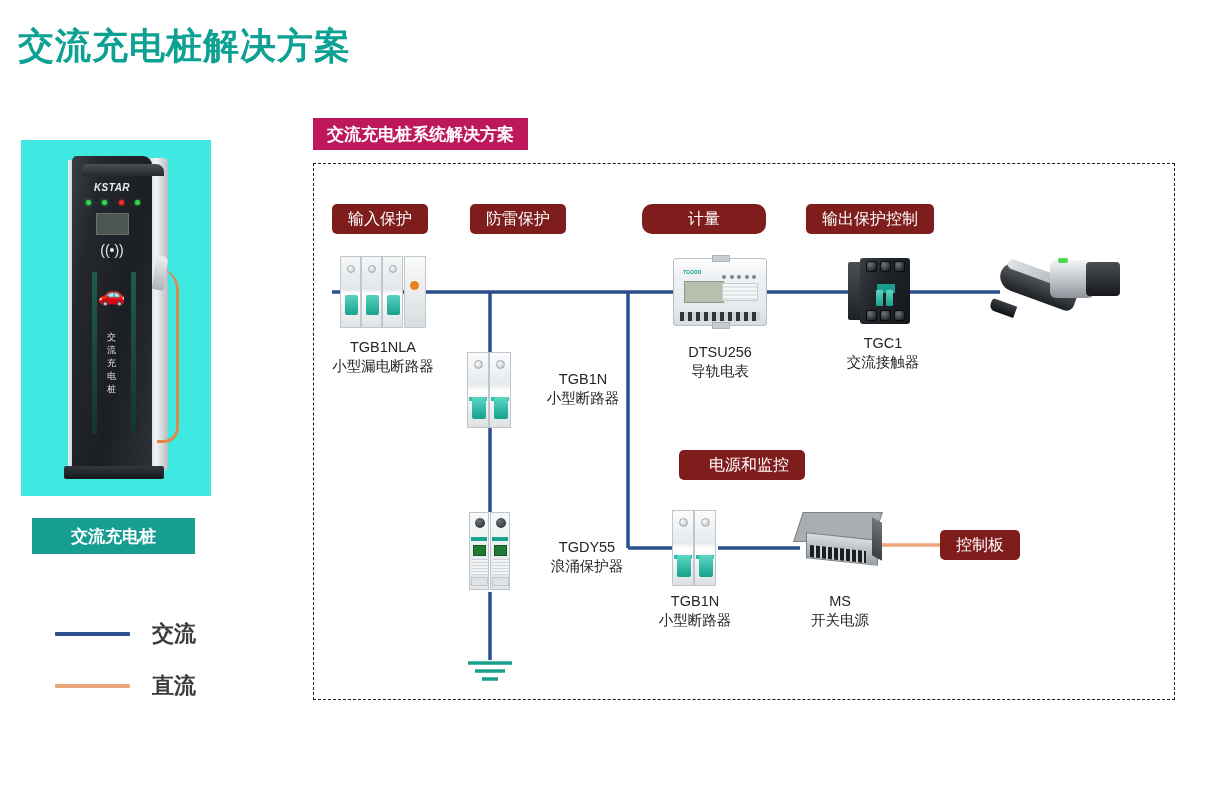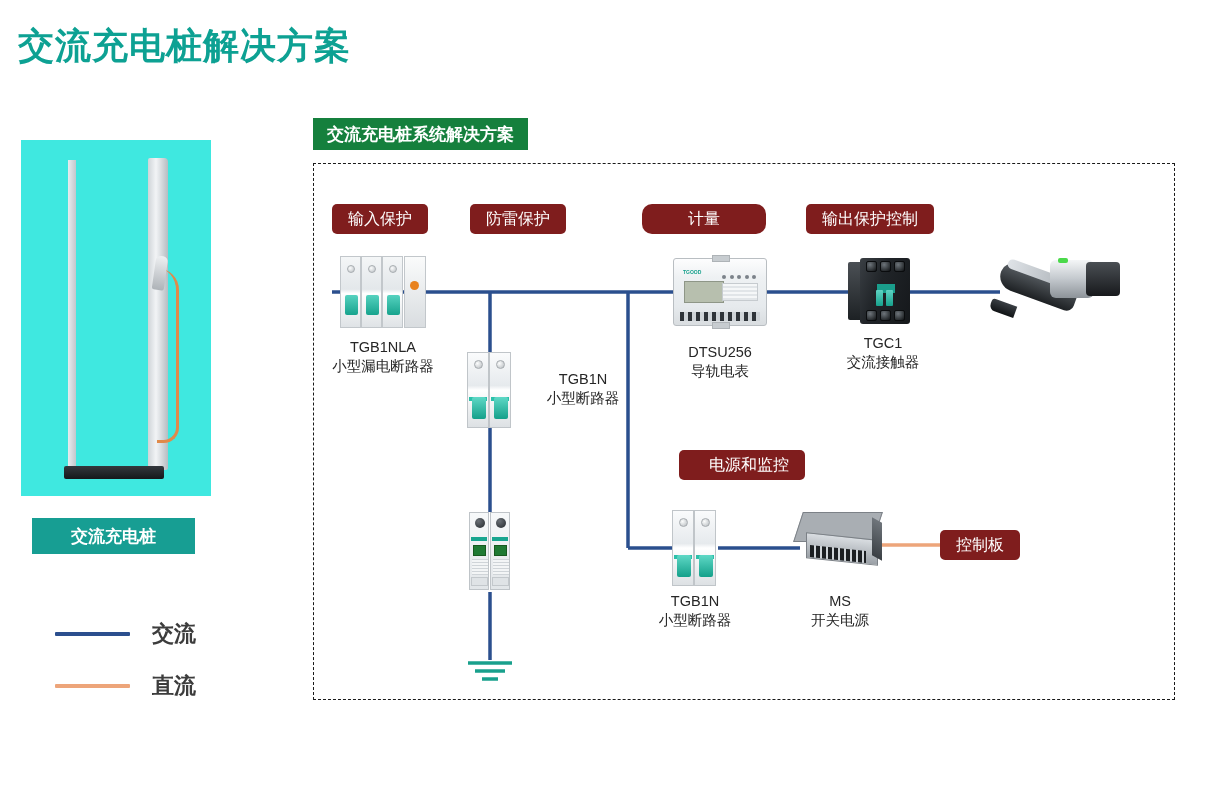--- a/index.html
+++ b/index.html
@@ -122,21 +122,21 @@
     display: flex; align-items: center; height: 52px;
   }
   .legend-swatch { width: 75px; height: 4px; border-radius: 1px; }
   .legend-label {
     margin-left: 22px; font-size: 22px; font-weight: bold; color: #3c3c3c;
   }
   
   .diagram-banner {
     position: absolute; left: 313px; top: 118px;
     height: 32px; padding: 10px 14px;
-    background: #15803d; color: #ffffff;
+    background: #be185d; color: #ffffff;
     font-size: 17px; font-weight: bold;
     display: flex; align-items: center;
   }
   .diagram-box {
     position: absolute; left: 313px; top: 163px;
     width: 862px; height: 537px;
     border: 1.5px dashed #1a1a1a;
   }
   .diagram { position: absolute; left: 0; top: 0; width: 1213px; height: 812px; }
   .tag {
@@ -374,20 +374,36 @@
 </style>
 </head>
 <body>
 
 <div class="page-title">交流充电桩解决方案</div>
 
 <div class="product-photo">
   <div class="pile-shadowpanel">
     <div class="pile-rightedge"></div>
     <div class="pile-leftedge"></div>
+    <div class="pile-body">
+      <div class="pile-top"></div>
+      <div class="pile-brand">KSTAR</div>
+      <div class="led-row">
+        <span class="led g"></span>
+        <span class="led g"></span>
+        <span class="led r"></span>
+        <span class="led g"></span>
+      </div>
+      <div class="pile-screen"></div>
+      <div class="pile-rfid">((•))</div>
+      <div class="pile-stripe l"></div>
+      <div class="pile-stripe r"></div>
+      <div class="pile-caricon">🚗</div>
+      <div class="pile-vtext">交<br>流<br>充<br>电<br>桩</div>
+    </div>
     <div class="pile-cable"></div>
     <div class="pile-gun"></div>
     <div class="pile-base"></div>
   </div>
 </div>
 <div class="product-caption">交流充电桩</div>
 
 <div class="legend">
   <div class="legend-row">
     <span class="legend-swatch" style="background:#2b4f8e"></span>
@@ -480,20 +496,24 @@
       <span class="foot"></span>
     </div>
     <div class="mod" style="left:21px">
       <span class="knob"></span>
       <span class="tband"></span>
       <span class="win"></span>
       <span class="txt"></span>
       <span class="foot"></span>
     </div>
   </div>
+  <div class="cmp-label" style="left:528px; top:538px; width:118px;">
+    <div>TGDY55</div>
+    <div>浪涌保护器</div>
+  </div>
 
   <div class="dev meter" style="left:673px; top:258px;">
     <span class="clipt"></span>
     <span class="brand">TGOOD</span>
     <span class="lcd"></span>
     <span class="leds">
         <i></i>
         <i></i>
         <i></i>
         <i></i>

